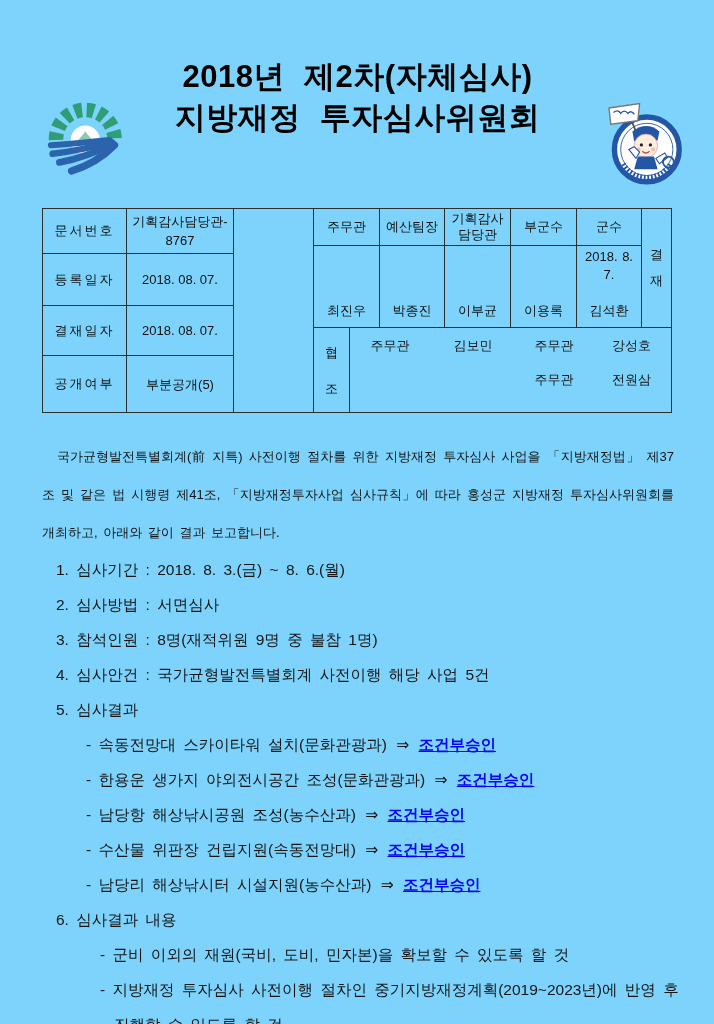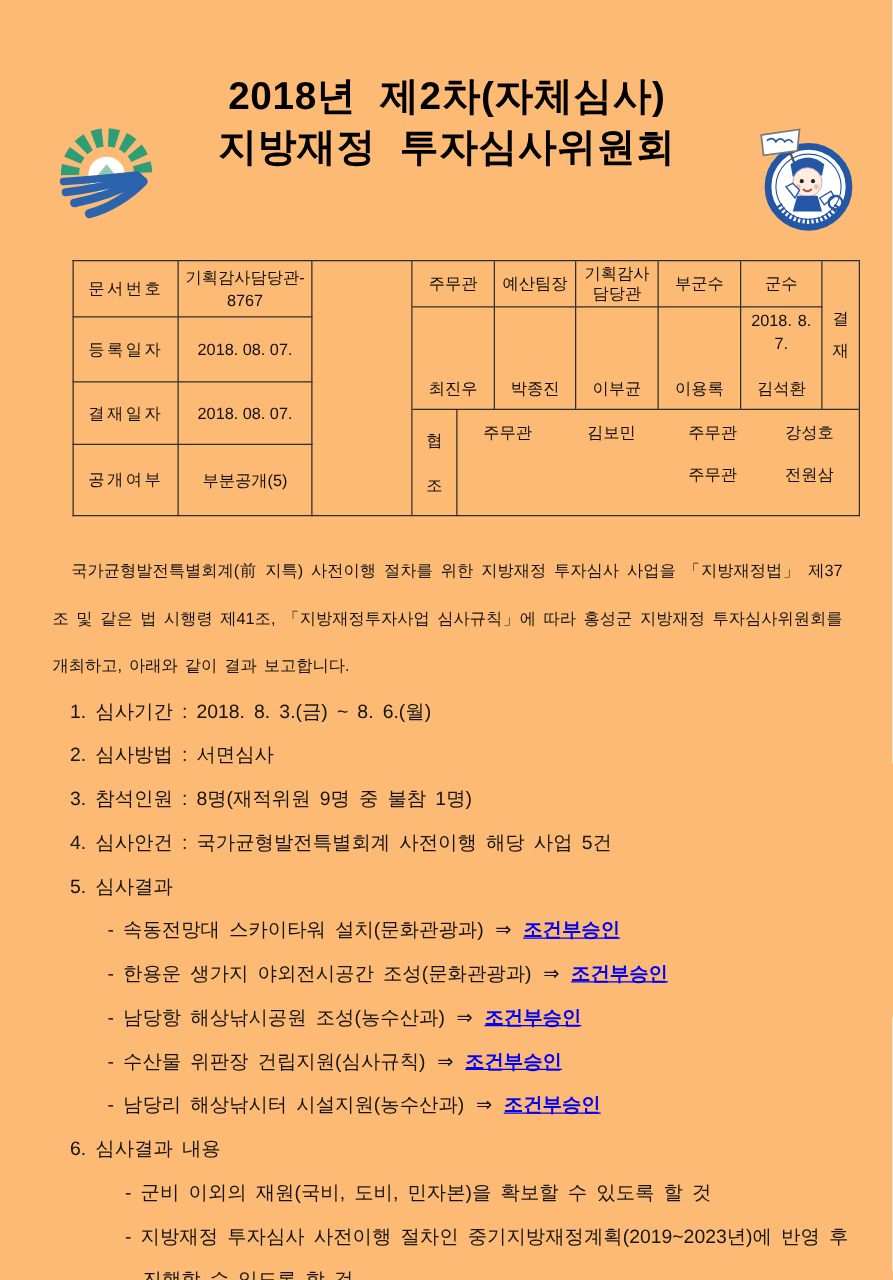--- a/index.html
+++ b/index.html
@@ -2,37 +2,37 @@
 <html lang="ko"><head>
 <meta charset="utf-8">
 <style>
   * { margin: 0; padding: 0; box-sizing: border-box; }
   html, body { background: #ffffff; }
   body { font-family: "Liberation Sans", "DejaVu Sans", sans-serif; color: #1a1a1a; }
   .page {
     position: relative;
     width: 714px; height: 1024px;
     margin: 0 auto;
-    background: #fdba74;
+    background: #7dd3fc;
     overflow: hidden;
   }
 
   
   .header { position: absolute; top: 0; left: 0; width: 714px; height: 200px; }
   .logo { position: absolute; left: 44px; top: 96px; width: 86px; height: 88px; }
   .mascot { position: absolute; left: 600px; top: 98px; width: 90px; height: 92px; }
   .title-block {
     position: absolute; left: 135px; top: 56px; width: 445px;
     text-align: center;
     font-size: 31px; font-weight: 700; letter-spacing: 0.5px;
     word-spacing: 10px; line-height: 41px; color: #000;
   }
 
   
-  .tables { position: absolute; left: 58px; top: 208px; width: 540px; display: flex; align-items: flex-end; }
+  .tables { position: absolute; left: 42px; top: 208px; width: 540px; display: flex; align-items: flex-end; }
 
   table.doc-table { border-collapse: collapse; table-layout: fixed; width: 273px; height: 205px; }
   table.doc-table td {
     border: 1px solid #2e2e2e; text-align: center; vertical-align: middle;
     font-size: 13px; color: #111;
   }
   td.doc-label { width: 84px; letter-spacing: 2px; }
   td.doc-value { width: 107px; word-break: break-all; padding: 2px 3px; line-height: 19px; }
   td.doc-empty { width: 80px; }
   tr.doc-r1 { height: 45px; }
@@ -210,21 +210,21 @@
   <div class="list">
     <div class="num-item">1. 심사기간 : 2018. 8. 3.(금) ~ 8. 6.(월)</div>
     <div class="num-item">2. 심사방법 : 서면심사</div>
     <div class="num-item">3. 참석인원 : 8명(재적위원 9명 중 불참 1명)</div>
     <div class="num-item">4. 심사안건 : 국가균형발전특별회계 사전이행 해당 사업 5건</div>
     <div class="num-item">5. 심사결과</div>
 
     <div class="sub-item"><span>- </span><span>속동전망대 스카이타워 설치(문화관광과)</span> <span class="arrow">⇒</span> <span class="verdict">조건부승인</span></div>
     <div class="sub-item"><span>- </span><span>한용운 생가지 야외전시공간 조성(문화관광과)</span> <span class="arrow">⇒</span> <span class="verdict">조건부승인</span></div>
     <div class="sub-item"><span>- </span><span>남당항 해상낚시공원 조성(농수산과)</span> <span class="arrow">⇒</span> <span class="verdict">조건부승인</span></div>
-    <div class="sub-item"><span>- </span><span>수산물 위판장 건립지원(심사규칙)</span> <span class="arrow">⇒</span> <span class="verdict">조건부승인</span></div>
+    <div class="sub-item"><span>- </span><span>수산물 위판장 건립지원(속동전망대)</span> <span class="arrow">⇒</span> <span class="verdict">조건부승인</span></div>
     <div class="sub-item"><span>- </span><span>남당리 해상낚시터 시설지원(농수산과)</span> <span class="arrow">⇒</span> <span class="verdict">조건부승인</span></div>
 
     <div class="num-item">6. 심사결과 내용</div>
     <div class="note-item"><span>- </span><span>군비 이외의 재원(국비, 도비, 민자본)을 확보할 수 있도록 할 것</span></div>
     <div class="note-item"><span>- </span><span>지방재정 투자심사 사전이행 절차인 중기지방재정계획(2019~2023년)에 반영 후 진행할 수 있도록 할 것</span></div>
   </div>
 
 </div>
 
 </body></html>

